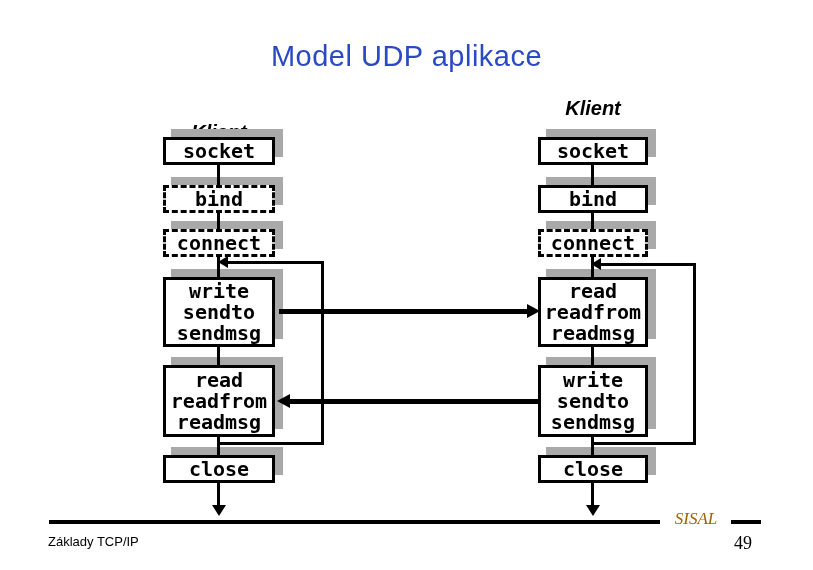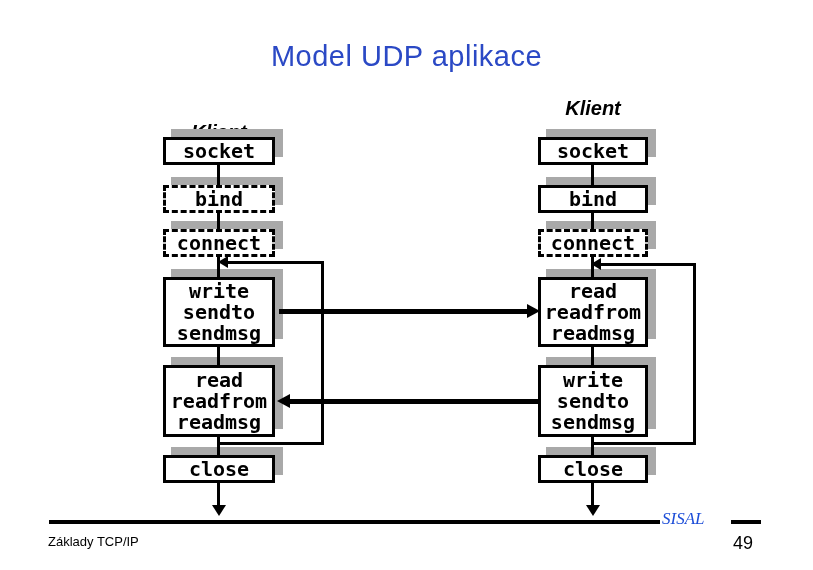--- a/index.html
+++ b/index.html
@@ -28,26 +28,26 @@
   .vline,.hline { position:absolute; background:var(--line-black,#000); }
   .arr { position:absolute; width:0; height:0; }
   .arr-right { border-top:7px solid transparent; border-bottom:7px solid transparent; border-left:13px solid var(--line-black,#000); }
   .arr-left  { border-top:7px solid transparent; border-bottom:7px solid transparent; border-right:13px solid var(--line-black,#000); }
   .arr-left-sm { border-top:6px solid transparent; border-bottom:6px solid transparent; border-right:10px solid var(--line-black,#000); }
   .arr-down { border-left:7px solid transparent; border-right:7px solid transparent; border-top:11px solid var(--line-black,#000); }
   .footer-course {
     position:absolute; left:48px; top:534px; font-size:13px; color:#000;
   }
   .footer-brand {
-    position:absolute; left:662px; top:509px; width:68px; 
-    font-family:"Liberation Serif", serif; font-style:italic; font-size:17px; color:#1d4ed8;
+    position:absolute; left:662px; top:509px; width:68px; text-align:center;
+    font-family:"Liberation Serif", serif; font-style:italic; font-size:17px; color:#a16207;
   }
   .footer-page {
     position:absolute; left:728px; top:533px; width:30px; text-align:center;
-    font-family:Liberation Sans, sans-serif; font-size:18px; color:#000;
+    font-family:Liberation Serif, serif; font-size:18px; color:#000;
   }
 </style>
 </head>
 <body>
 
 <div class="slide">
 
   <div class="title">Model UDP aplikace</div>
 
   <div class="col-header" style="left:159px;margin-top:24px;">Klient</div>

